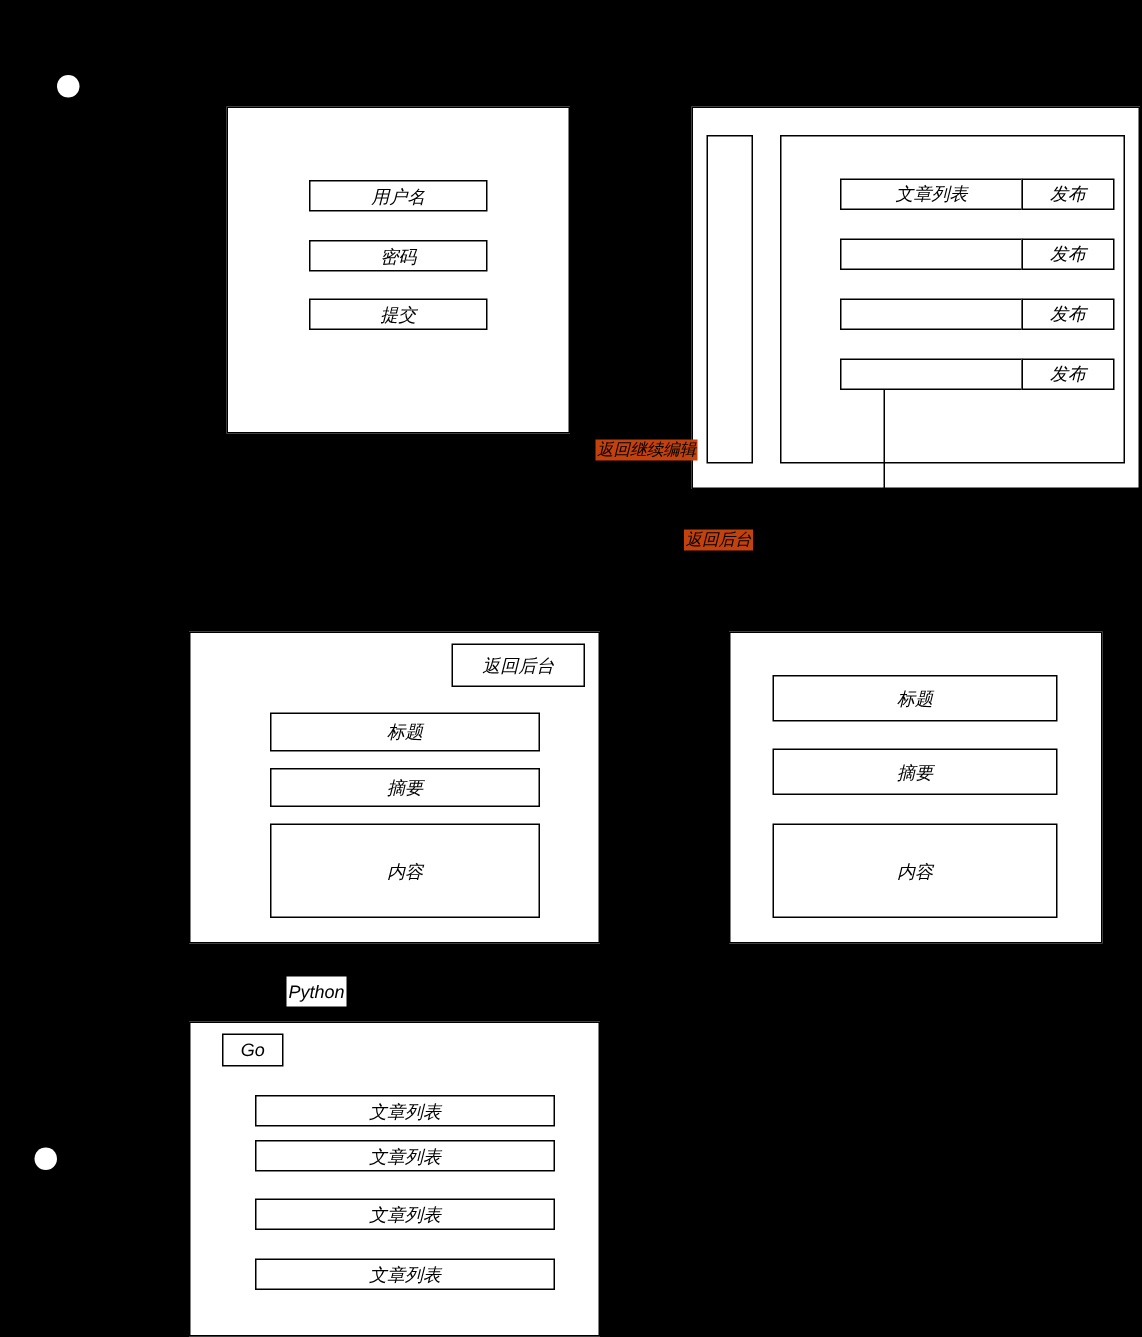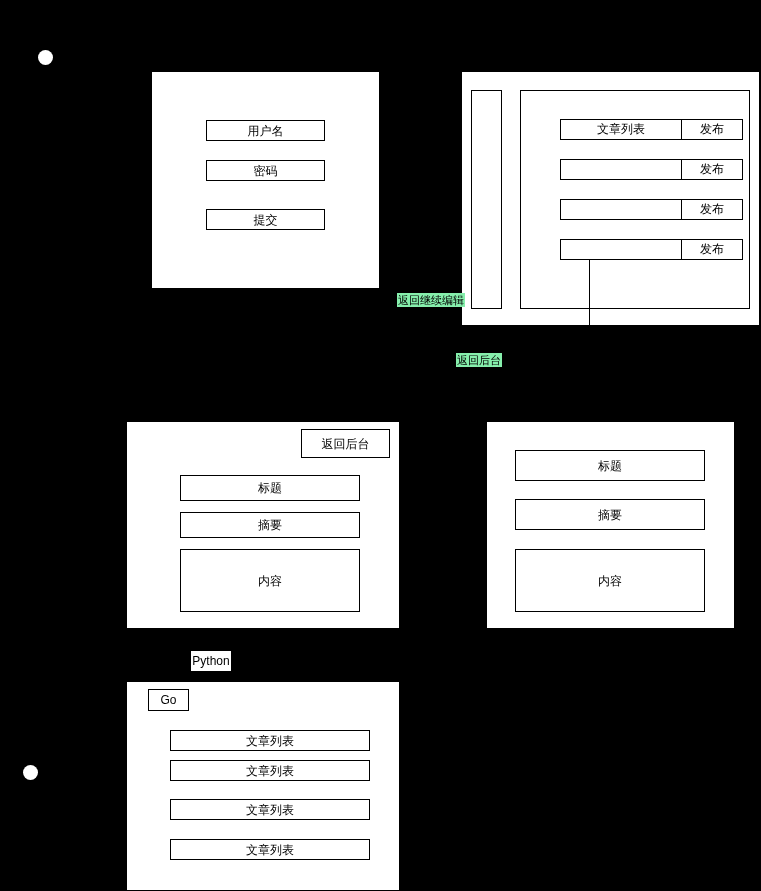--- a/index.html
+++ b/index.html
@@ -13,20 +13,21 @@
     position: relative;
     font-family: "Liberation Sans", sans-serif;
     color: #000000;
     overflow: hidden;
   }
   .canvas {
     position: absolute;
     left: 0; top: 0;
     width: 761px;
     height: 745px;
+    font-style: italic;
   }
   .dot {
     position: absolute;
     width: 15px;
     height: 15px;
     border-radius: 50%;
     background: #ffffff;
   }
   .panel {
     position: absolute;
@@ -46,21 +47,21 @@
     line-height: 1;
   }
   .plainbox {
     position: absolute;
     background: #ffffff;
     border: 1px solid #000000;
     box-sizing: border-box;
   }
   .label-on-black {
     position: absolute;
-    background: #86efac;
+    background: #c2410c;
     color: #000000;
     font-size: 11px;
     line-height: 14px;
     padding: 0 1px;
     white-space: nowrap;
   }
   .connector {
     position: absolute;
     background: #000000;
   }
@@ -95,21 +96,21 @@
 <body>
 
 <div class="canvas">
 
   <div class="dot" style="left:38px; top:50px;"></div>
   <div class="dot" style="left:23px; top:765px;"></div>
 
   <div class="panel" style="left:151px; top:71px; width:229px; height:218px;"></div>
   <div class="field" style="left:206px; top:120px; width:119px; height:21px;">用户名</div>
   <div class="field" style="left:206px; top:160px; width:119px; height:21px;">密码</div>
-  <div class="field" style="left:206px; top:209px; width:119px; height:21px;">提交</div>
+  <div class="field" style="left:206px; top:199px; width:119px; height:21px;">提交</div>
 
   <div class="panel" style="left:461px; top:71px; width:299px; height:255px;"></div>
   <div class="plainbox" style="left:471px; top:90px; width:31px; height:219px;"></div>
   <div class="plainbox" style="left:520px; top:90px; width:230px; height:219px;"></div>
 
   <div class="row-split" style="left:560px; top:119px; width:183px; height:21px;">
     <div style="flex:0 0 122px;">文章列表</div>
     <div style="flex:0 0 62px;">发布</div>
   </div>
   <div class="row-split" style="left:560px; top:159px; width:183px; height:21px;">

